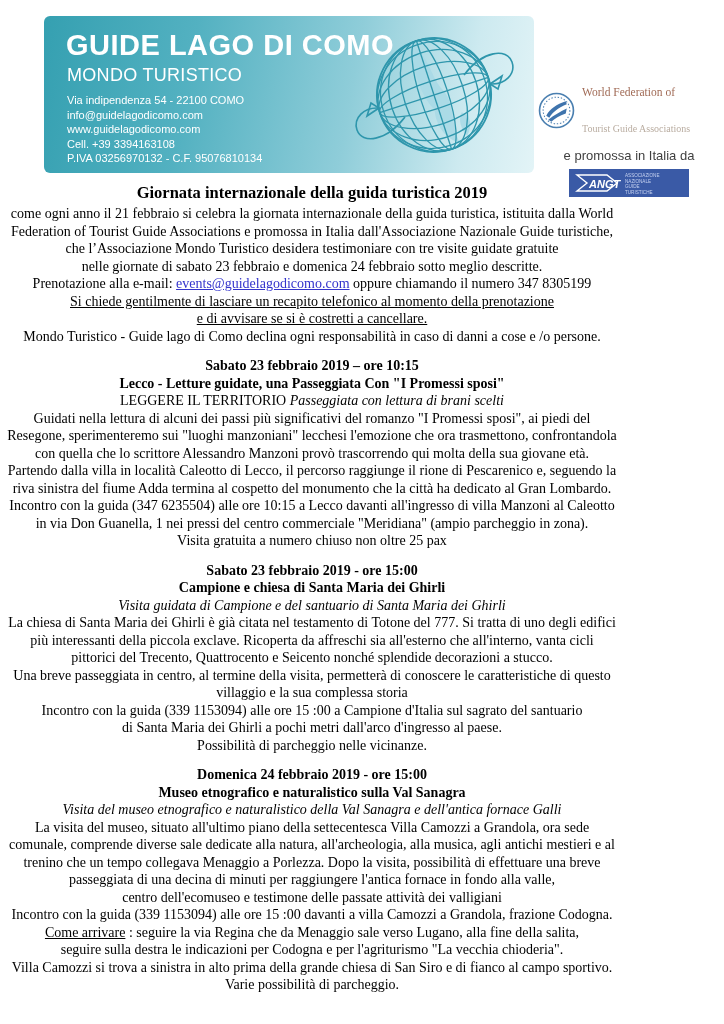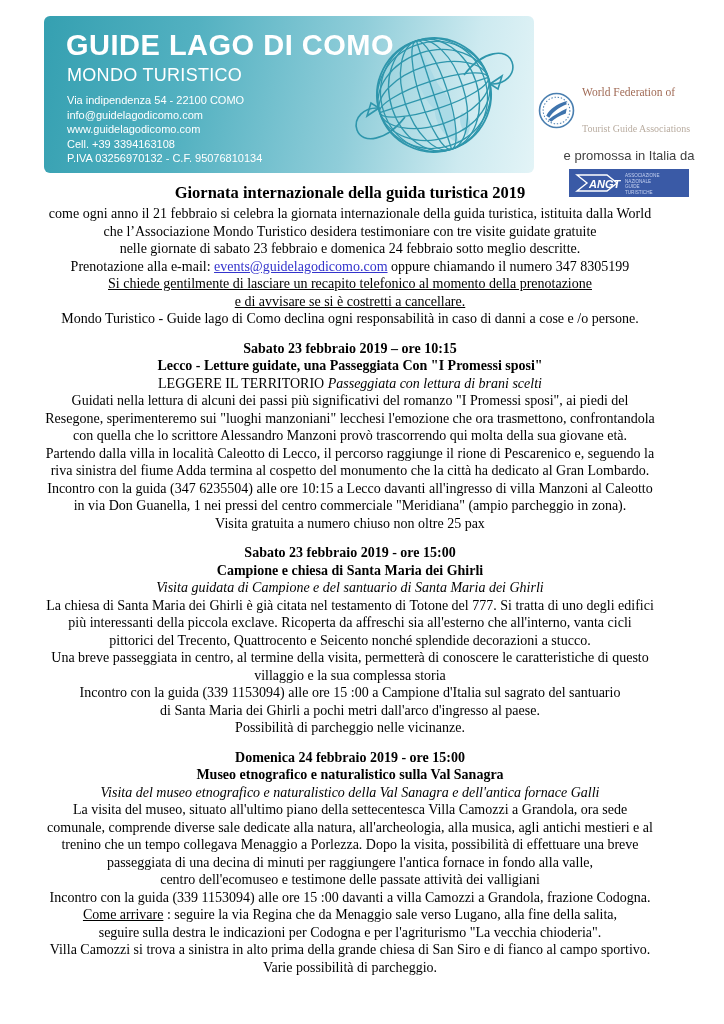--- a/index.html
+++ b/index.html
@@ -19,21 +19,21 @@
   .affiliation{position:absolute;left:538px;top:86px;width:182px;font-family:"Liberation Serif",serif;}
   .wftga-row{display:flex;align-items:center;gap:7px;}
   .wftga-name1{font-size:11.5px;color:#a06a55;line-height:13px;}
   .wftga-name2{font-size:10px;color:#b9aca0;line-height:12px;margin-top:24px;}
   .promoted{font-family:"Liberation Sans",sans-serif;font-size:13px;color:#3f3f3f;
             text-align:center;margin:13px 0 6px 0;}
   .angt-wrap{display:flex;justify-content:center;}
 
   
   .content{position:absolute;left:0;top:183px;width:624px;text-align:center;
-           font-size:14px;line-height:17.5px;padding-left:38px;}
+           font-size:14px;line-height:17.5px;}
   .line{white-space:nowrap;}
   .doc-title{font-size:16.5px;font-weight:bold;line-height:20px;margin-bottom:2px;}
   .u{text-decoration:underline;}
   a.email-link{color:#3333cc;text-decoration:underline;font-family:Liberation Serif, serif;}
   .event{margin-top:12px;}
   .event-head{font-weight:bold;white-space:nowrap;}
   .event-sub{white-space:nowrap;}
   .it{font-style:italic;}
 </style>
 </head>
@@ -109,20 +109,21 @@
       </svg>
     </div>
   </div>
 
   <div class="content">
 
     <div class="doc-title">Giornata internazionale della guida turistica 2019</div>
 
     <div>
         <div class="line">come ogni anno il 21 febbraio si celebra la giornata internazionale della guida turistica, istituita dalla World</div>
+        <div class="line">Federation of Tourist Guide Associations e promossa in Italia dall'Associazione Nazionale Guide turistiche,</div>
         <div class="line">che l’Associazione Mondo Turistico desidera testimoniare con tre visite guidate gratuite</div>
         <div class="line">nelle giornate di sabato 23 febbraio e domenica 24 febbraio sotto meglio descritte.</div>
       </div>
 
     <div class="line"><span>Prenotazione alla e-mail: </span><a class="email-link" href="#">events@guidelagodicomo.com</a><span>  oppure chiamando il numero 347 8305199</span></div>
 
     <div class="line u">Si chiede gentilmente di lasciare un recapito telefonico al momento della prenotazione</div>
     <div class="line u">e di avvisare se si è costretti a cancellare.</div>
     <div class="line">Mondo Turistico - Guide lago di Como declina ogni responsabilità in caso di danni a cose e /o persone.</div>
 

